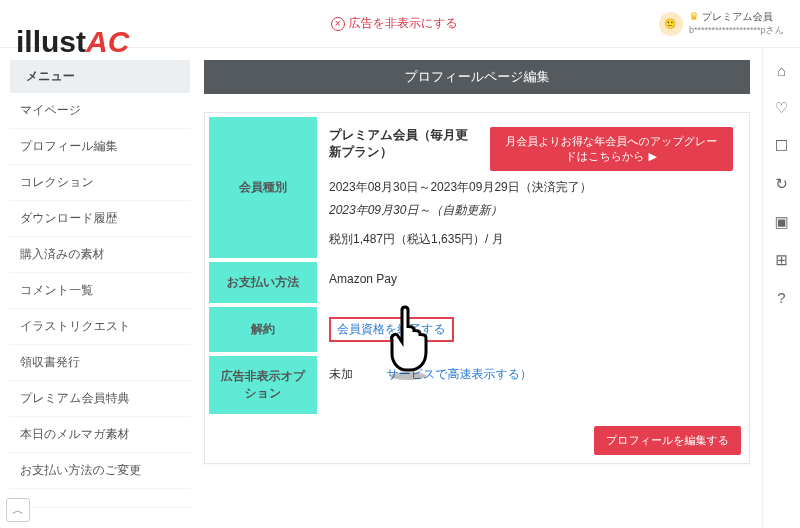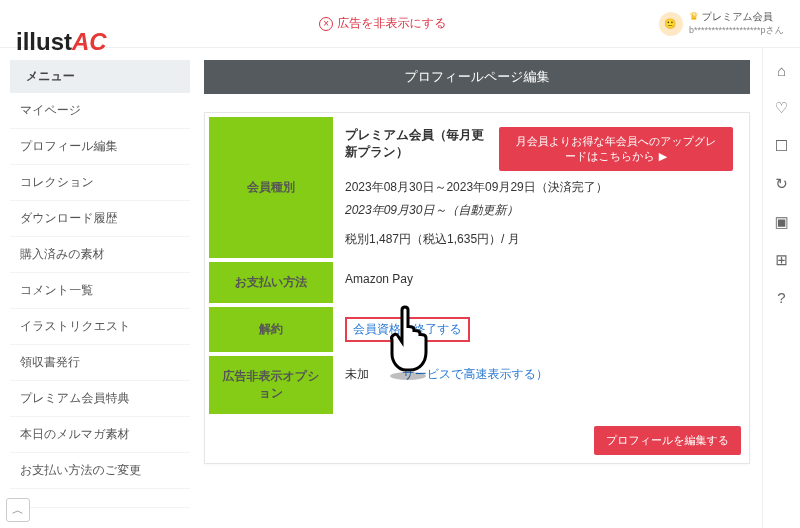--- a/index.html
+++ b/index.html
@@ -1,34 +1,34 @@
 <!DOCTYPE html>
 <html><head>
 <meta charset="utf-8">
 <style>
   * { box-sizing: border-box; margin: 0; padding: 0; }
   body { font-family: "Hiragino Kaku Gothic Pro","Meiryo",sans-serif; font-size:12px; color:#333; background:#fff; width:800px; height:528px; overflow:hidden; position:relative;}
   .topbar { height:48px; display:flex; align-items:center; padding:0 16px; border-bottom:1px solid #eee;}
-  .logo { font-size:24px; font-weight:600; color:#222;margin-top:36px; }
+  .logo { font-size:30px; font-weight:600; color:#222;margin-top:36px; }
   .logo-ac { color:#e53935; font-style:italic; font-weight:800;}
   .hide-ad { flex:1; text-align:center; color:#d34; font-size:12px;}
   .hide-ad-x { display:inline-block; border:1.5px solid #d34; border-radius:50%; width:14px; height:14px; line-height:11px; font-size:10px; margin-right:4px;}
   .user-box { display:flex; align-items:center; gap:6px; font-size:10px; color:#555;}
   .avatar { width:24px; height:24px; border-radius:50%; background:#ffe9c5; display:flex; align-items:center; justify-content:center;}
   .crown { color:#f5b100; font-size:11px;}
   .layout { display:flex; height:480px;}
   .sidebar { width:200px; padding:12px 10px; }
   .side-section { margin-bottom:14px;}
   .side-header { background:#eceff1; padding:8px 16px; font-size:12px; font-weight:600; color:#444;}
   .side-item { padding:9px 10px; font-size:12px; color:#555; border-bottom:1px solid #f3f3f3; cursor:pointer; display:flex; justify-content:space-between;}
   .main { flex:1; padding:12px 12px 12px 4px; }
   .page-title-bar { background:#545a5e; color:#fff; padding:8px 12px; font-size:13px; margin-bottom:18px;text-align:center;}
   .card { border:1px solid #e6e6e6; box-shadow:0 1px 3px rgba(0,0,0,.04); padding:4px;}
   table.infotable { width:100%; border-collapse:collapse;}
-  table.infotable th { background:#84cc16; color:#555; font-weight:600; width:124px; text-align:center; padding:12px 8px; font-size:12px; border-bottom:4px solid #fff;}
+  table.infotable th { background:#5eead4; color:#555; font-weight:600; width:108px; text-align:center; padding:12px 8px; font-size:12px; border-bottom:4px solid #fff;}
   table.infotable td { background:#fff; padding:10px 12px; font-size:12px; vertical-align:top; border-bottom:4px solid #fff;}
   .plan-head { display:flex; justify-content:space-between; align-items:flex-start; gap:14px; margin-bottom:8px;}
   .plan-name { font-weight:700; font-size:12.5px; color:#333;}
   .btn { display:inline-block; border:none; cursor:pointer; font-size:11px; padding:7px 12px; border-radius:2px; color:#fff;}
   .btn-red { background:#e53e4e;}
   .btn-red .chev{ margin-left:4px;}
   .footer-btn-row{ text-align:right; padding:8px 4px 4px;}
   .link { color:#2a7ad4; cursor:pointer;}
   .terminate-box { border:2.5px solid #e53e4e; padding:2px 6px; display:inline-block;}
   .rightbar { width:38px; border-left:1px solid #eee; display:flex; flex-direction:column; align-items:center; gap:20px; padding-top:14px; color:#666;}

